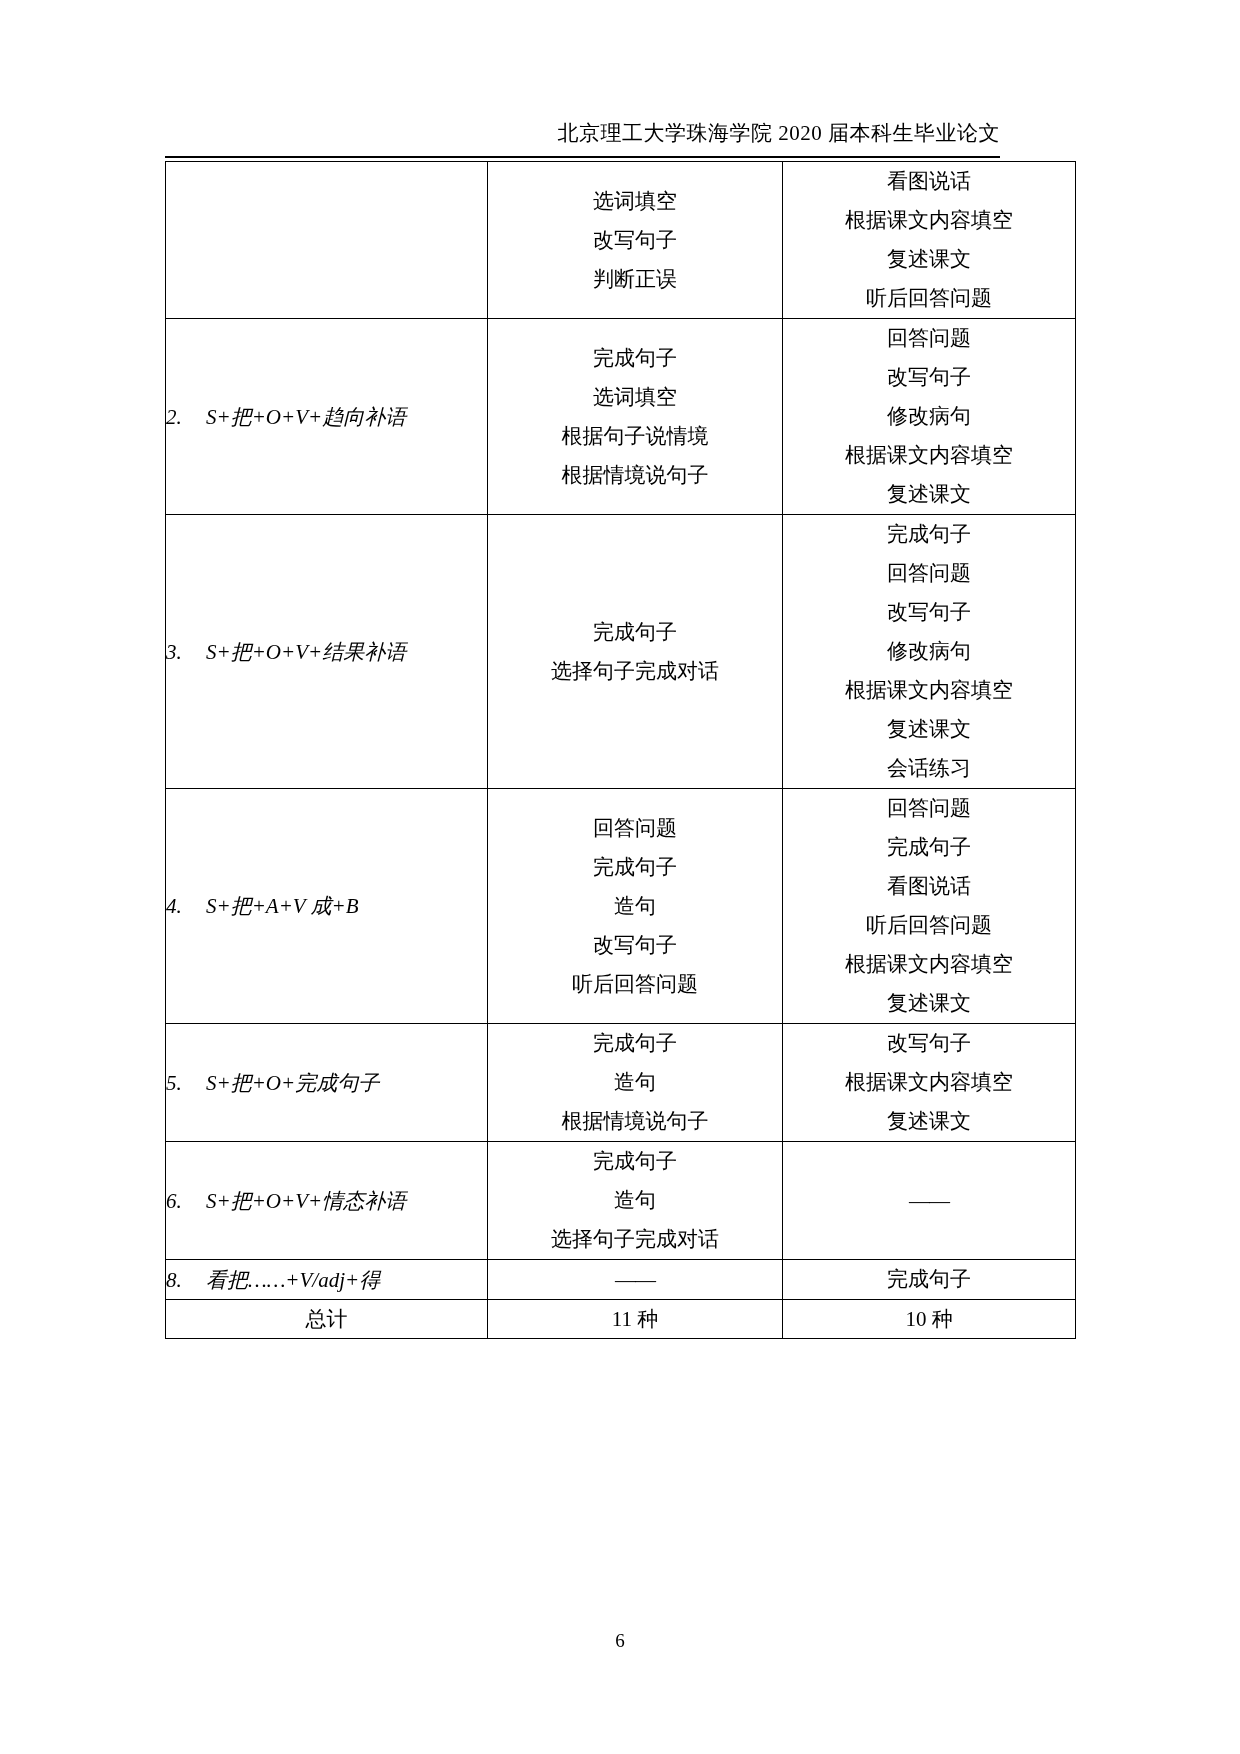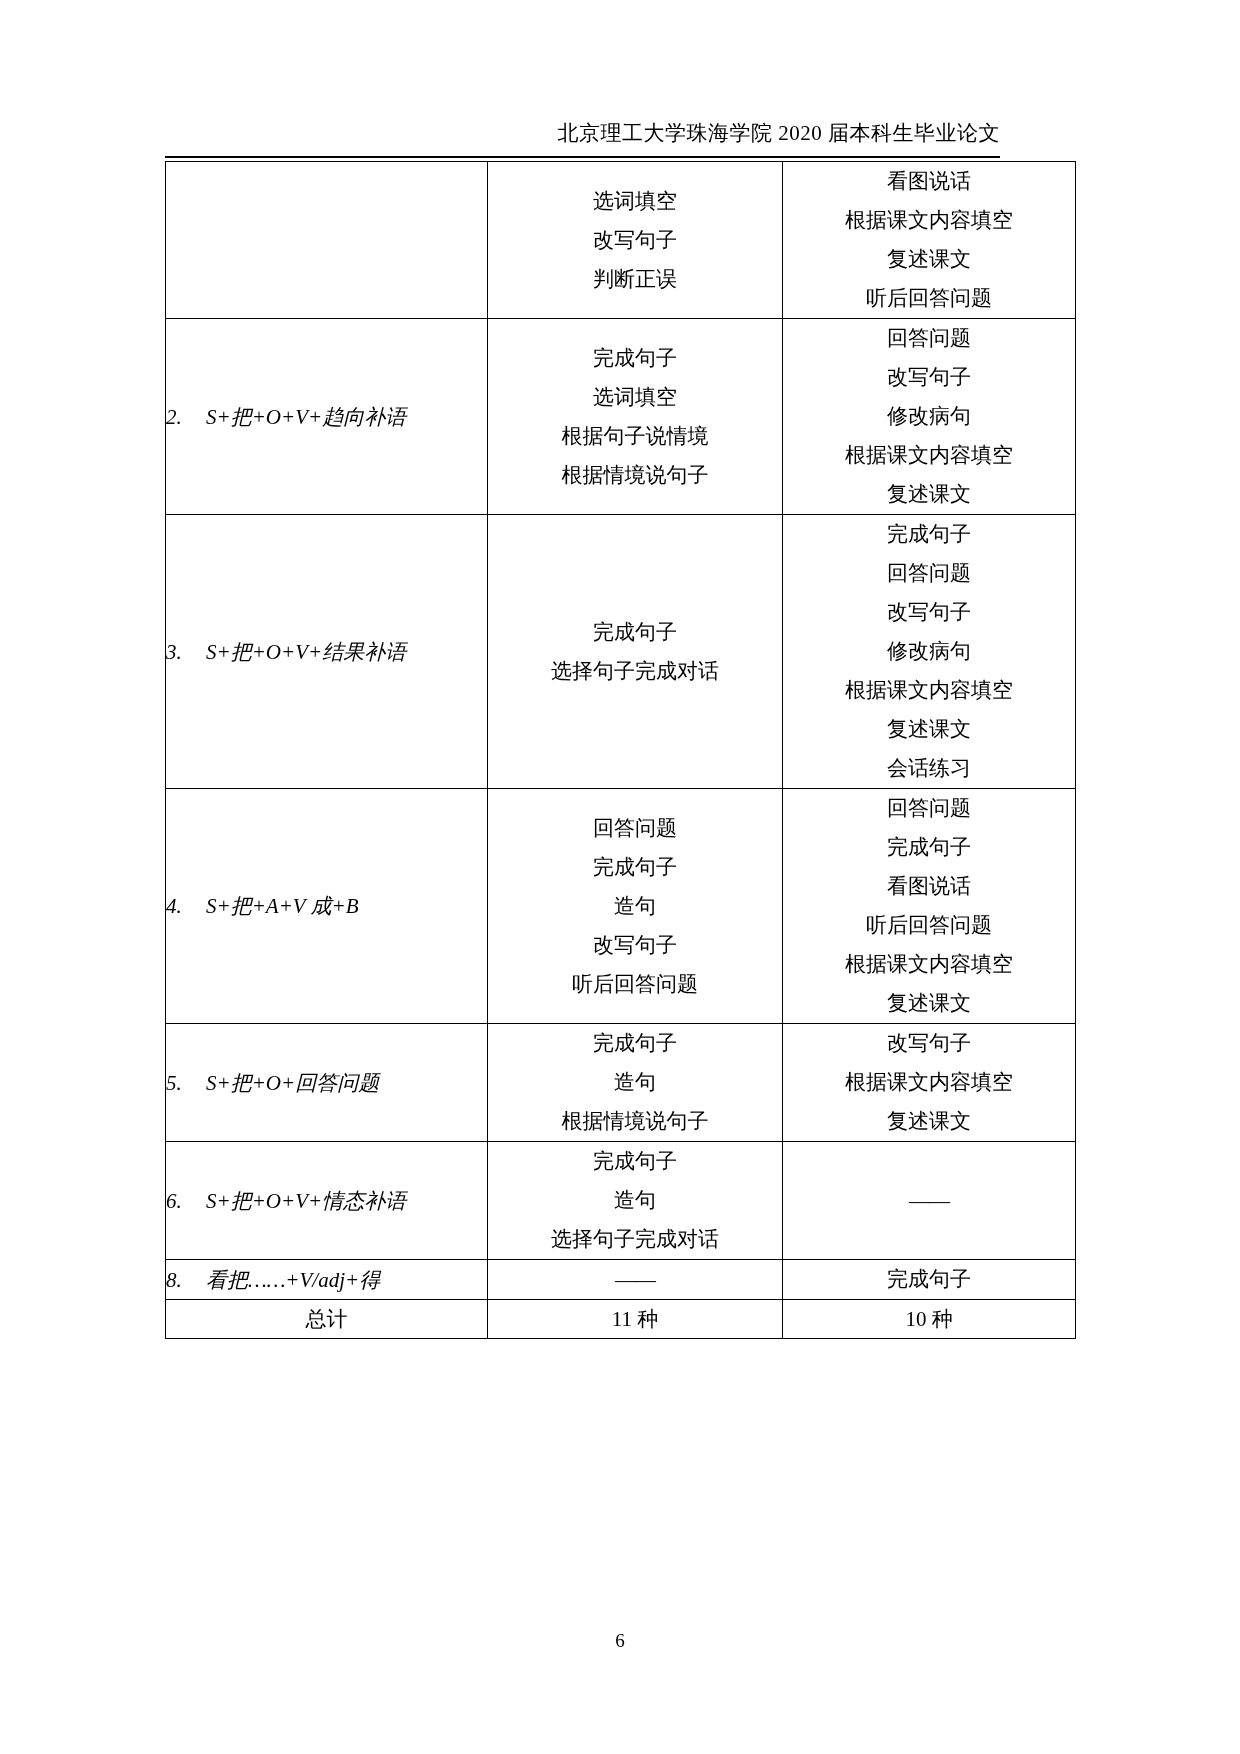--- a/index.html
+++ b/index.html
@@ -183,21 +183,21 @@
             <td class="cell-list">
               <span class="item">回答问题</span>
               <span class="item">完成句子</span>
               <span class="item">看图说话</span>
               <span class="item">听后回答问题</span>
               <span class="item">根据课文内容填空</span>
               <span class="item">复述课文</span>
             </td>
           </tr>
           <tr>
-            <td class="cell-label"><span class="num">5.</span><span class="txt">S+把+O+回答问题</span></td>
+            <td class="cell-label"><span class="num">5.</span><span class="txt">S+把+O+完成句子</span></td>
             <td class="cell-list">
               <span class="item">完成句子</span>
               <span class="item">造句</span>
               <span class="item">根据情境说句子</span>
             </td>
             <td class="cell-list">
               <span class="item">改写句子</span>
               <span class="item">根据课文内容填空</span>
               <span class="item">复述课文</span>
             </td>

